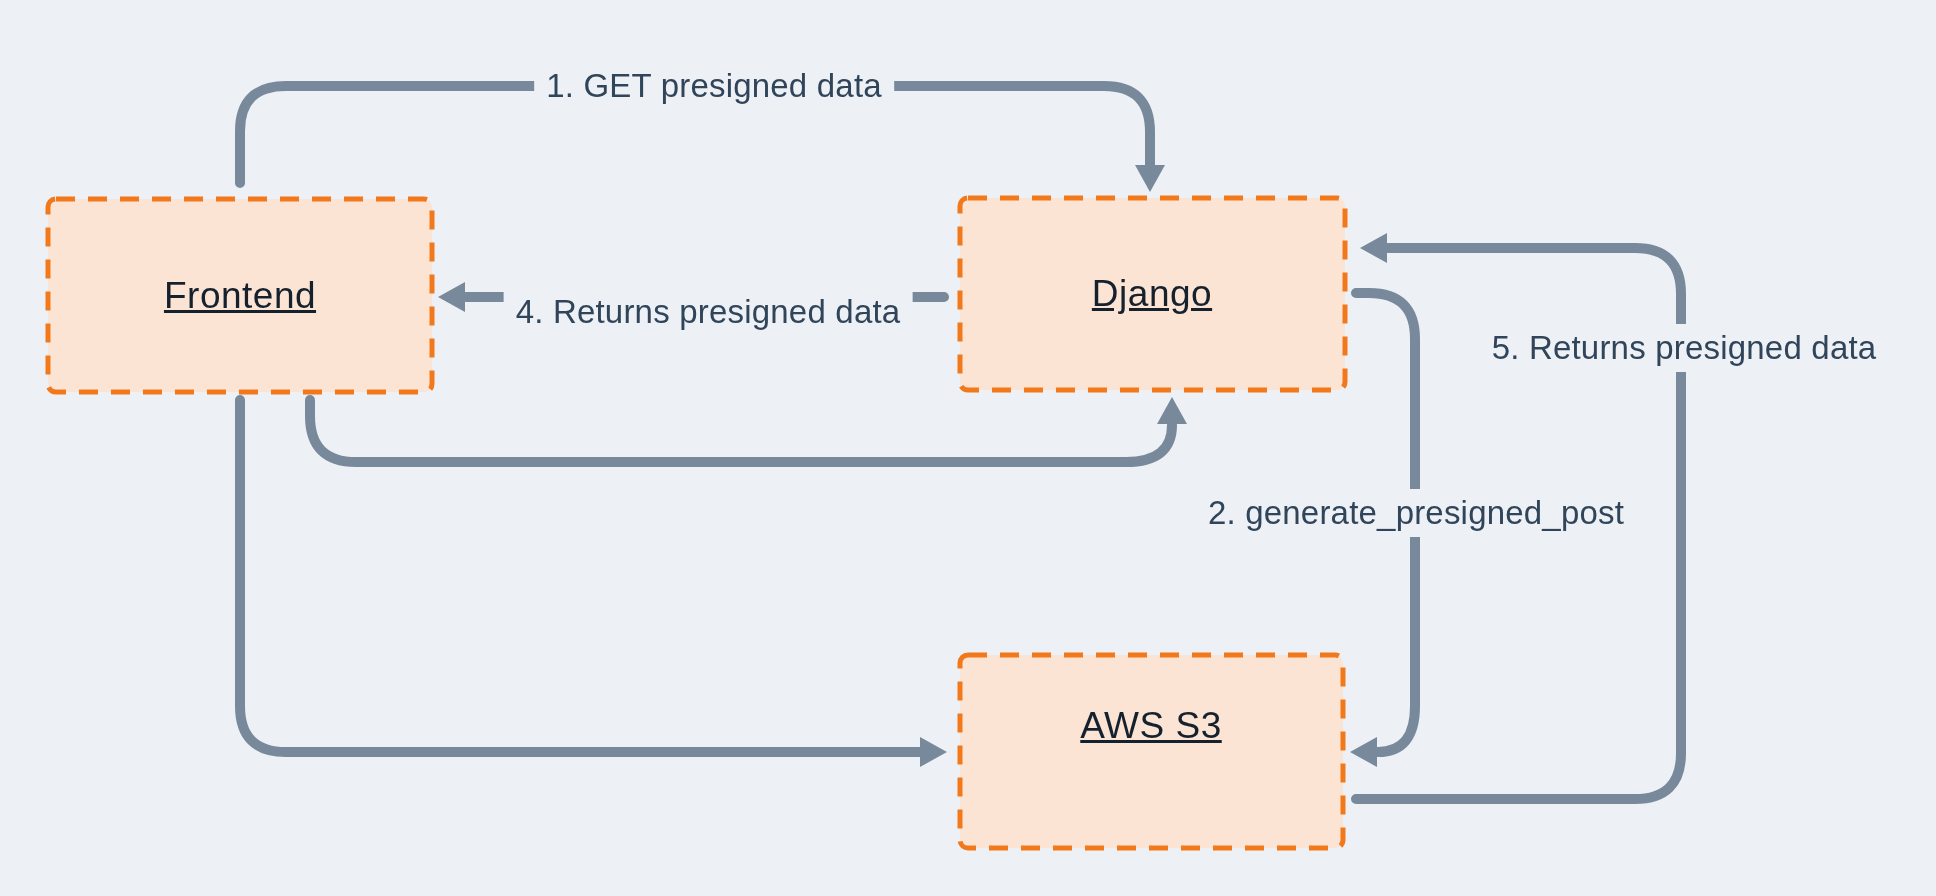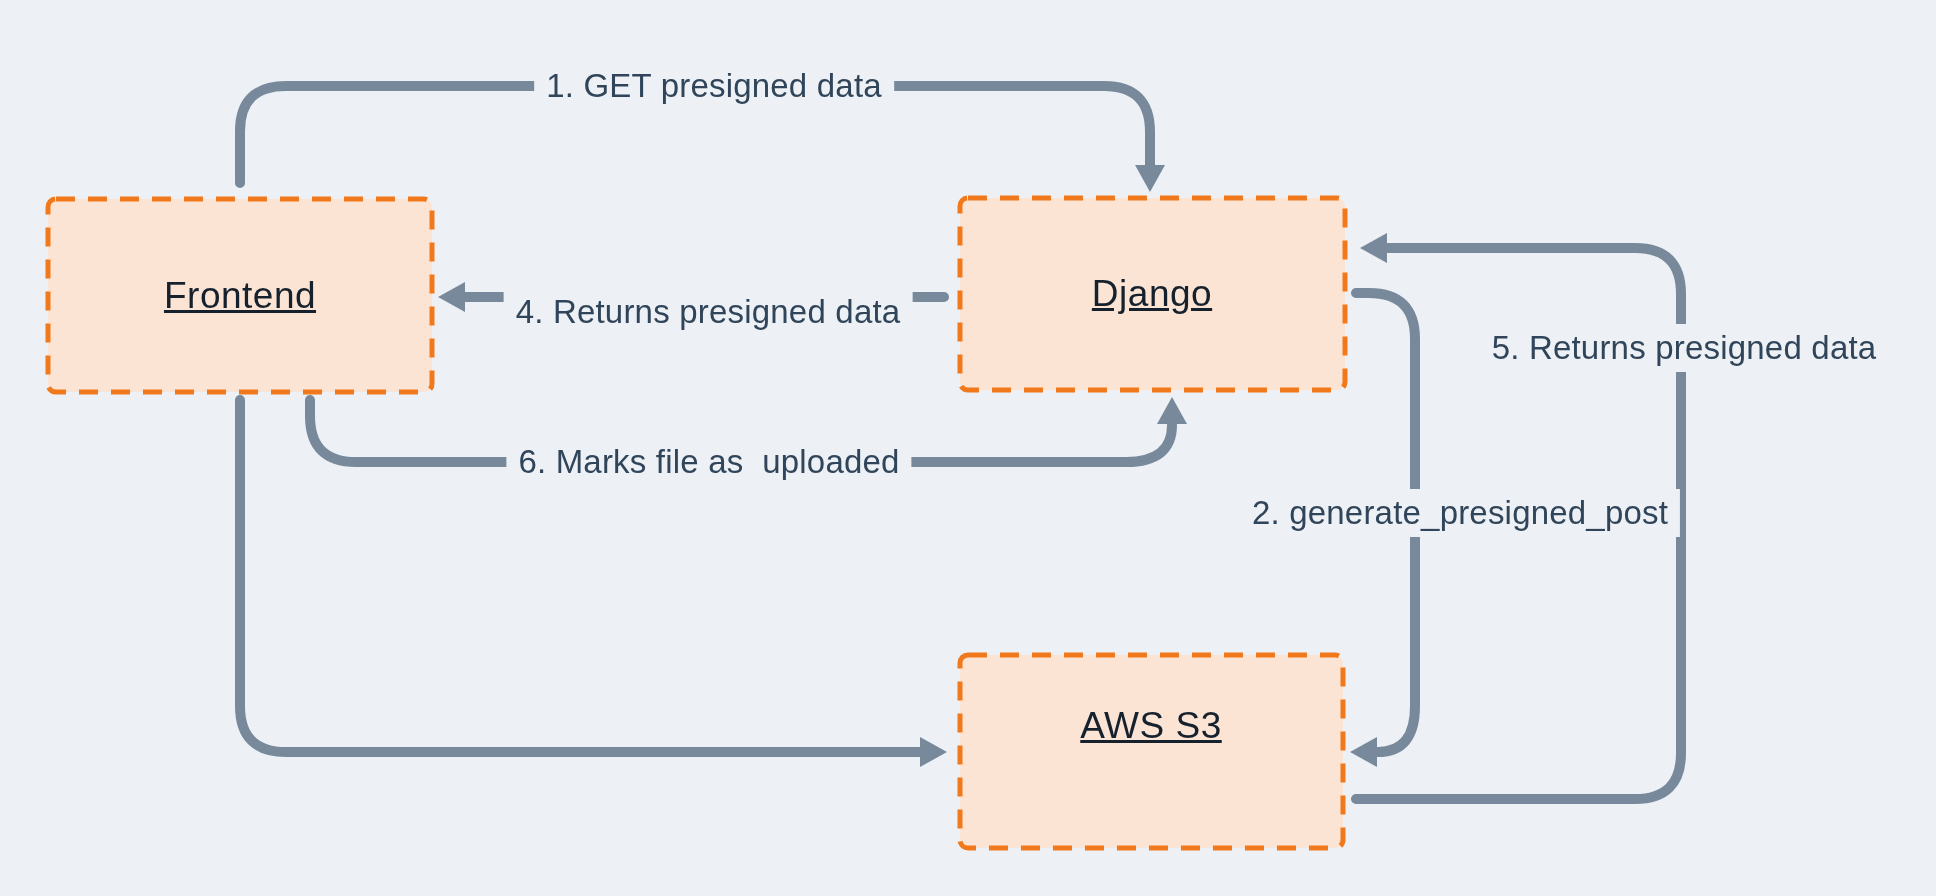--- a/index.html
+++ b/index.html
@@ -76,18 +76,17 @@
 
     <path class="wire" d="M 1356 799 H 1635 Q 1681 799 1681 753 V 294 Q 1681 248 1635 248 H 1388"></path>
     <polygon class="head" points="1360,248 1387,233 1387,263"></polygon>
   </svg>
 
   <div class="node-label" style="left:240px;top:296px;">Frontend</div>
   <div class="node-label" style="left:1152px;top:294px;">Django</div>
   <div class="node-label" style="left:1151px;top:726px;">AWS S3</div>
 
   <div class="edge-label" style="left:714px;top:86px;text-align:center;">1. GET presigned data</div>
-  <div class="edge-label" style="left:1460px;top:513px;">2. generate_presigned_post</div>
+  <div class="edge-label" style="left:1416px;top:513px;">2. generate_presigned_post</div>
   <div class="edge-label" style="left:1684px;top:348px;">5. Returns presigned data</div>
   <div class="edge-label" style="left:708px;top:297px;margin-top:15px;">4. Returns presigned data</div>
-  <div class="edge-label" style="left:709px;top:462px;">6. Marks file as  uploaded</div>
 
 </div>
 
 </body></html>

